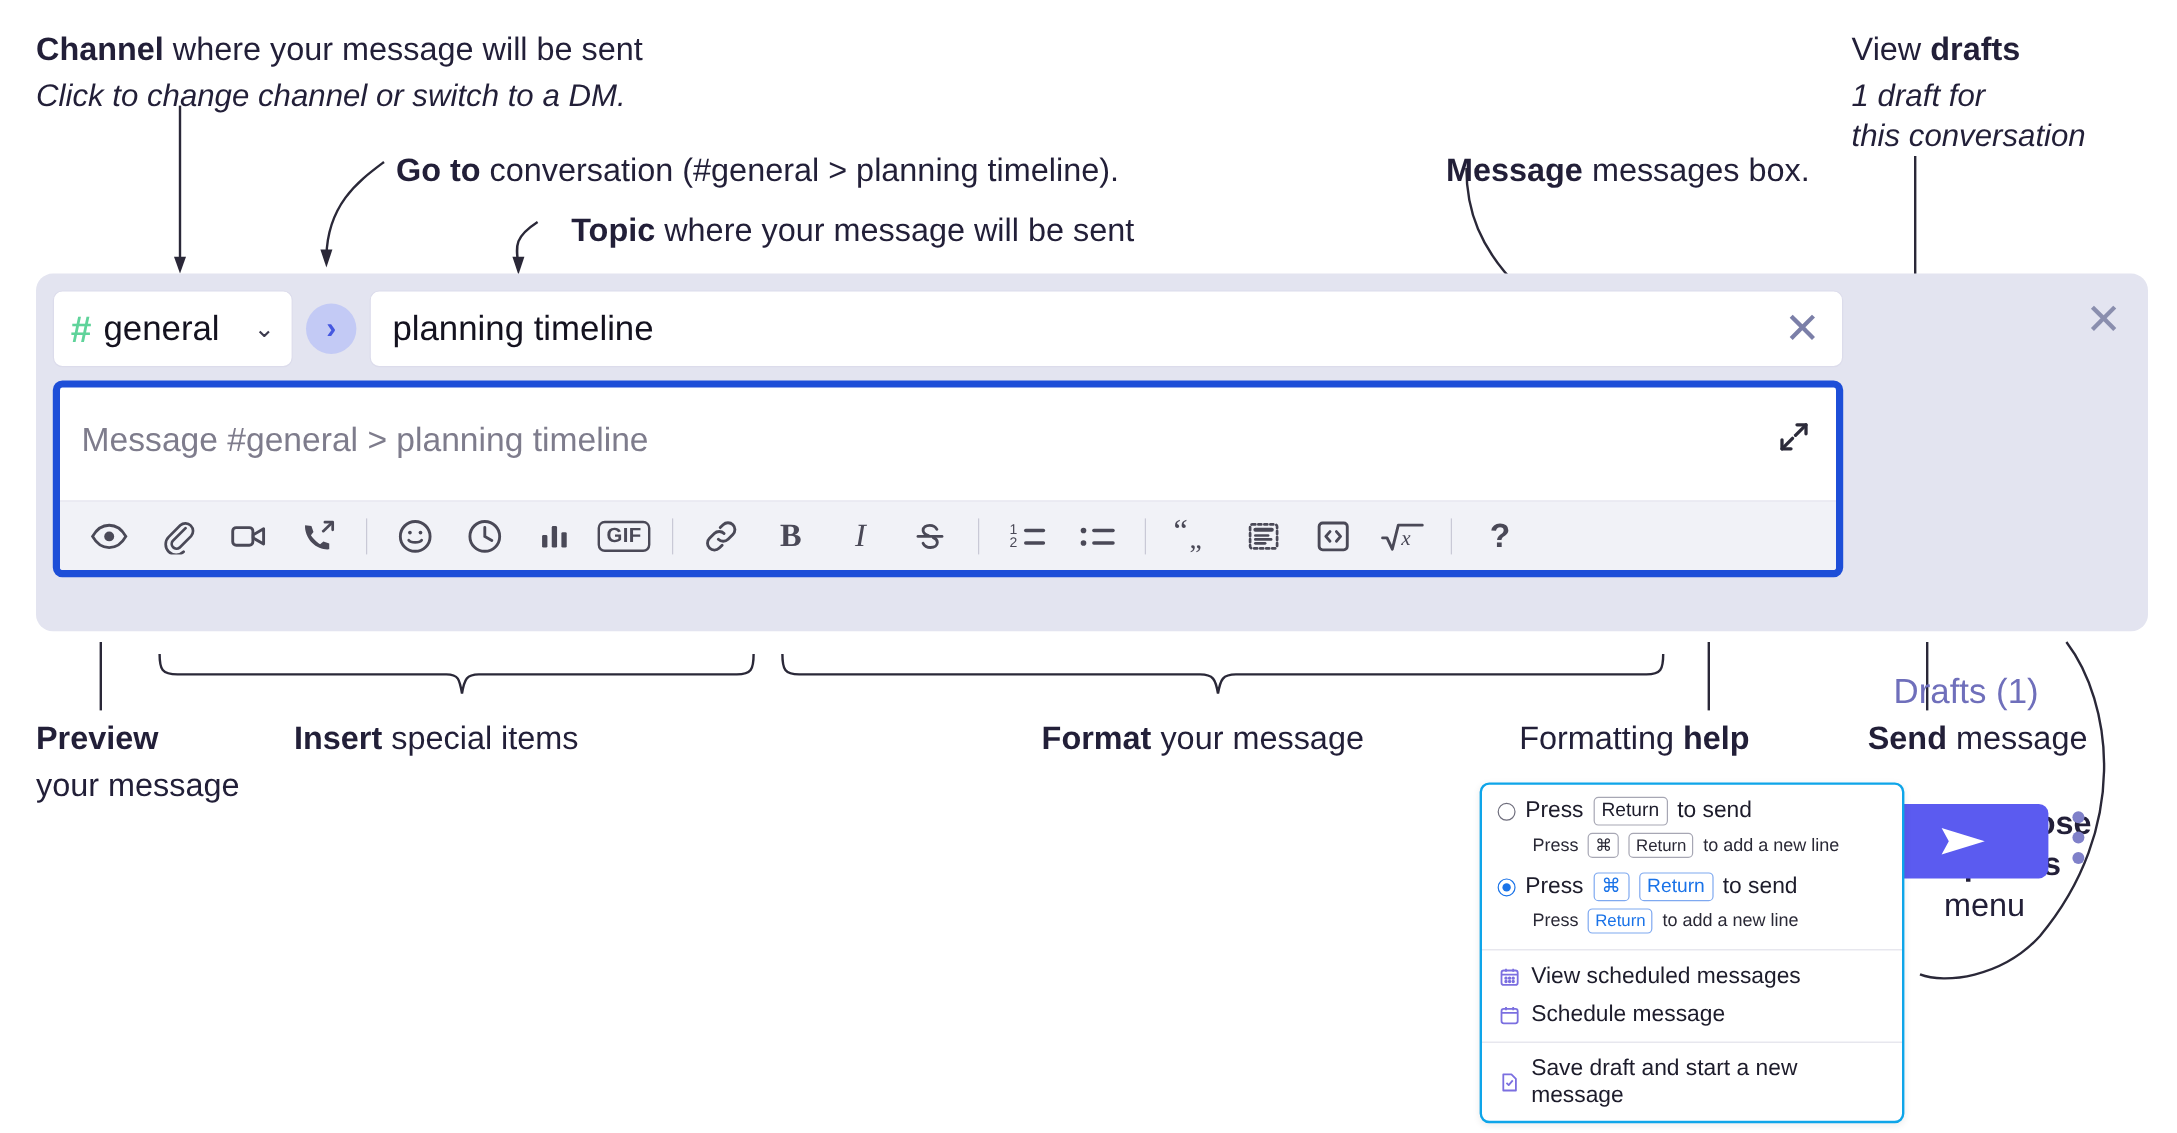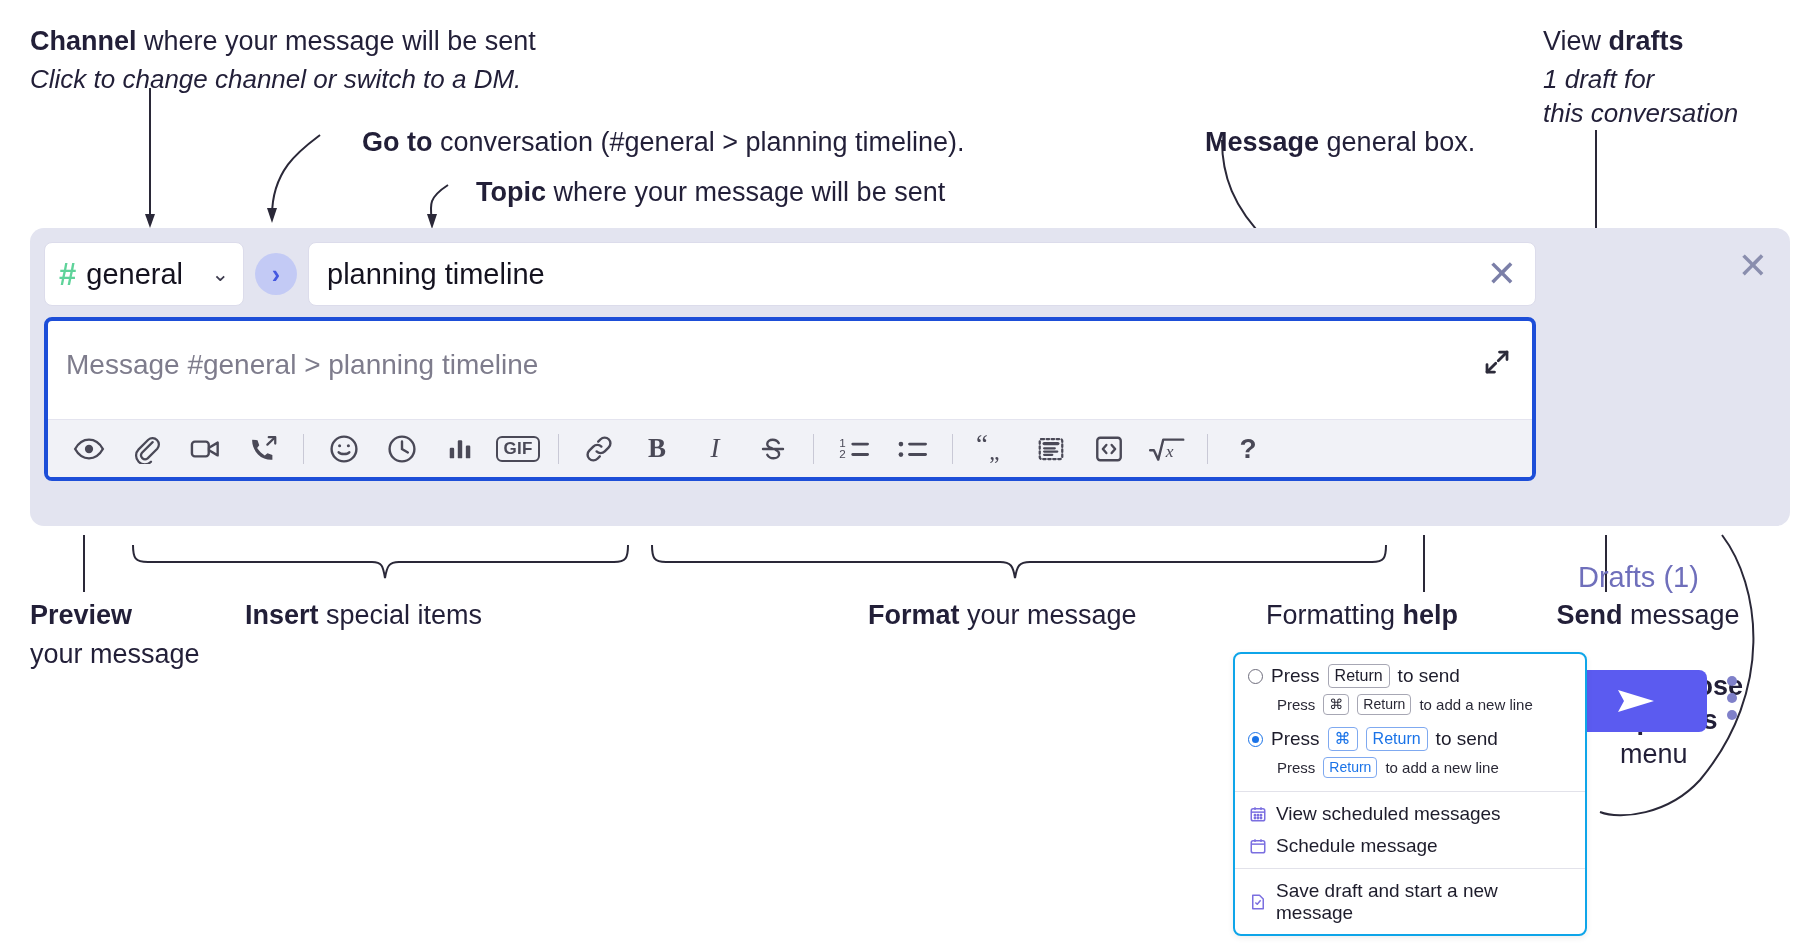--- a/index.html
+++ b/index.html
@@ -43,21 +43,21 @@
   .topicbox {
     flex:1; height:64px; background:#fff; border:1px solid #dcdceb; border-radius:8px;
     display:flex; align-items:center; padding:0 18px; position:relative;
   }
   .topictext { font-size:29px; color:#14121f; }
   .topicclear {
     margin-left:auto; color:#7b7fa8; font-size:36px; line-height:1; font-weight:300; cursor:pointer;
   }
 
   .msgwrap {
-    margin-top:11px; background:#fff; border:4px solid #1d4ed8; border-radius:8px;
+    margin-top:11px; background:#fff; border:6px solid #1d4ed8; border-radius:8px;
     height:164px; position:relative; overflow:hidden;
   }
   .msgplaceholder { position:absolute; left:18px; top:28px; font-size:28px; color:#7e7c8c; }
   .expand { position:absolute; right:20px; top:26px; color:#2c2b3a; }
 
   .toolbar {
     position:absolute; left:0; right:0; bottom:0; height:58px;
     background:#f1f2f7; border-top:1px solid #e4e4ef;
     display:flex; align-items:center; padding:0 12px; gap:0;
   }
@@ -138,30 +138,30 @@
 
     <path d="M1722 535 C1760 585, 1775 690, 1700 780 C1668 815, 1620 820, 1600 812"></path>
   </g>
 </svg>
 
 <div class="anno a-title" style="left:30px; top:24px; width:620px;">
   <b>Channel</b><span> where your message will be sent</span>
   <div class="a-sub" style="margin-top:4px;">Click to change channel or switch to a DM.</div>
 </div>
 
-<div class="anno a-title" style="left:330px; top:125px; width:760px;margin-left:32px;">
+<div class="anno a-title" style="left:330px; top:125px; width:760px;">
   <b>Go to</b><span> conversation (#general &gt; planning timeline).</span>
 </div>
 
 <div class="anno a-title" style="left:476px; top:175px; width:700px;">
   <b>Topic</b><span> where your message will be sent</span>
 </div>
 
 <div class="anno a-title" style="left:1205px; top:125px; width:400px;">
-  <b>Message</b><span> general box.</span>
+  <b>Message</b><span> messages box.</span>
 </div>
 
 <div class="anno a-title" style="left:1543px; top:24px; width:270px;">
   <span>View </span><b>drafts</b>
   <div class="a-sub" style="margin-top:4px;">1 draft for</div>
   <div class="a-sub">this conversation</div>
 </div>
 
 <div class="anno a-title" style="left:30px; top:598px; width:260px;">
   <b>Preview</b>

